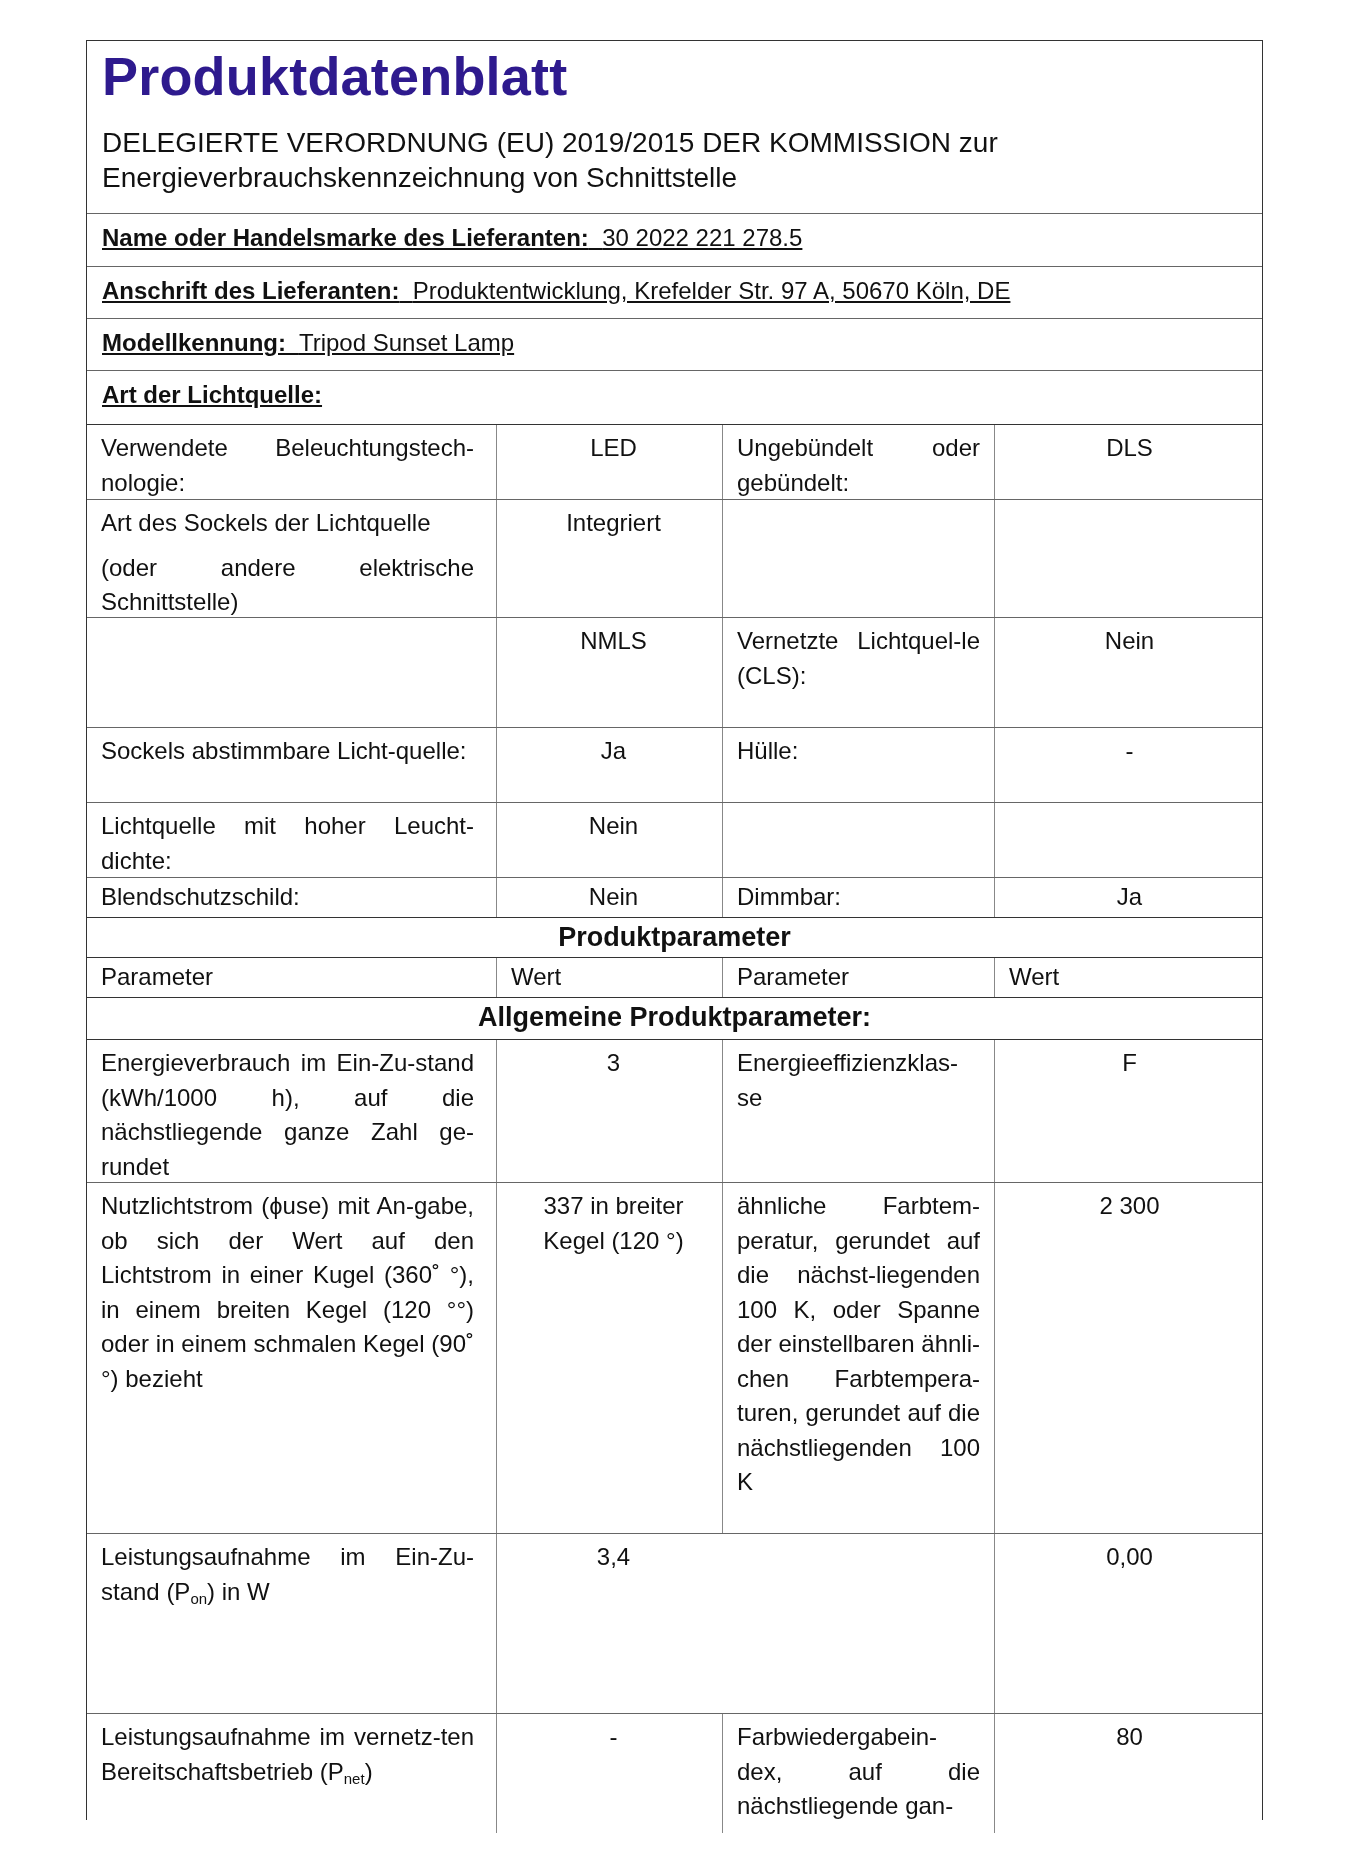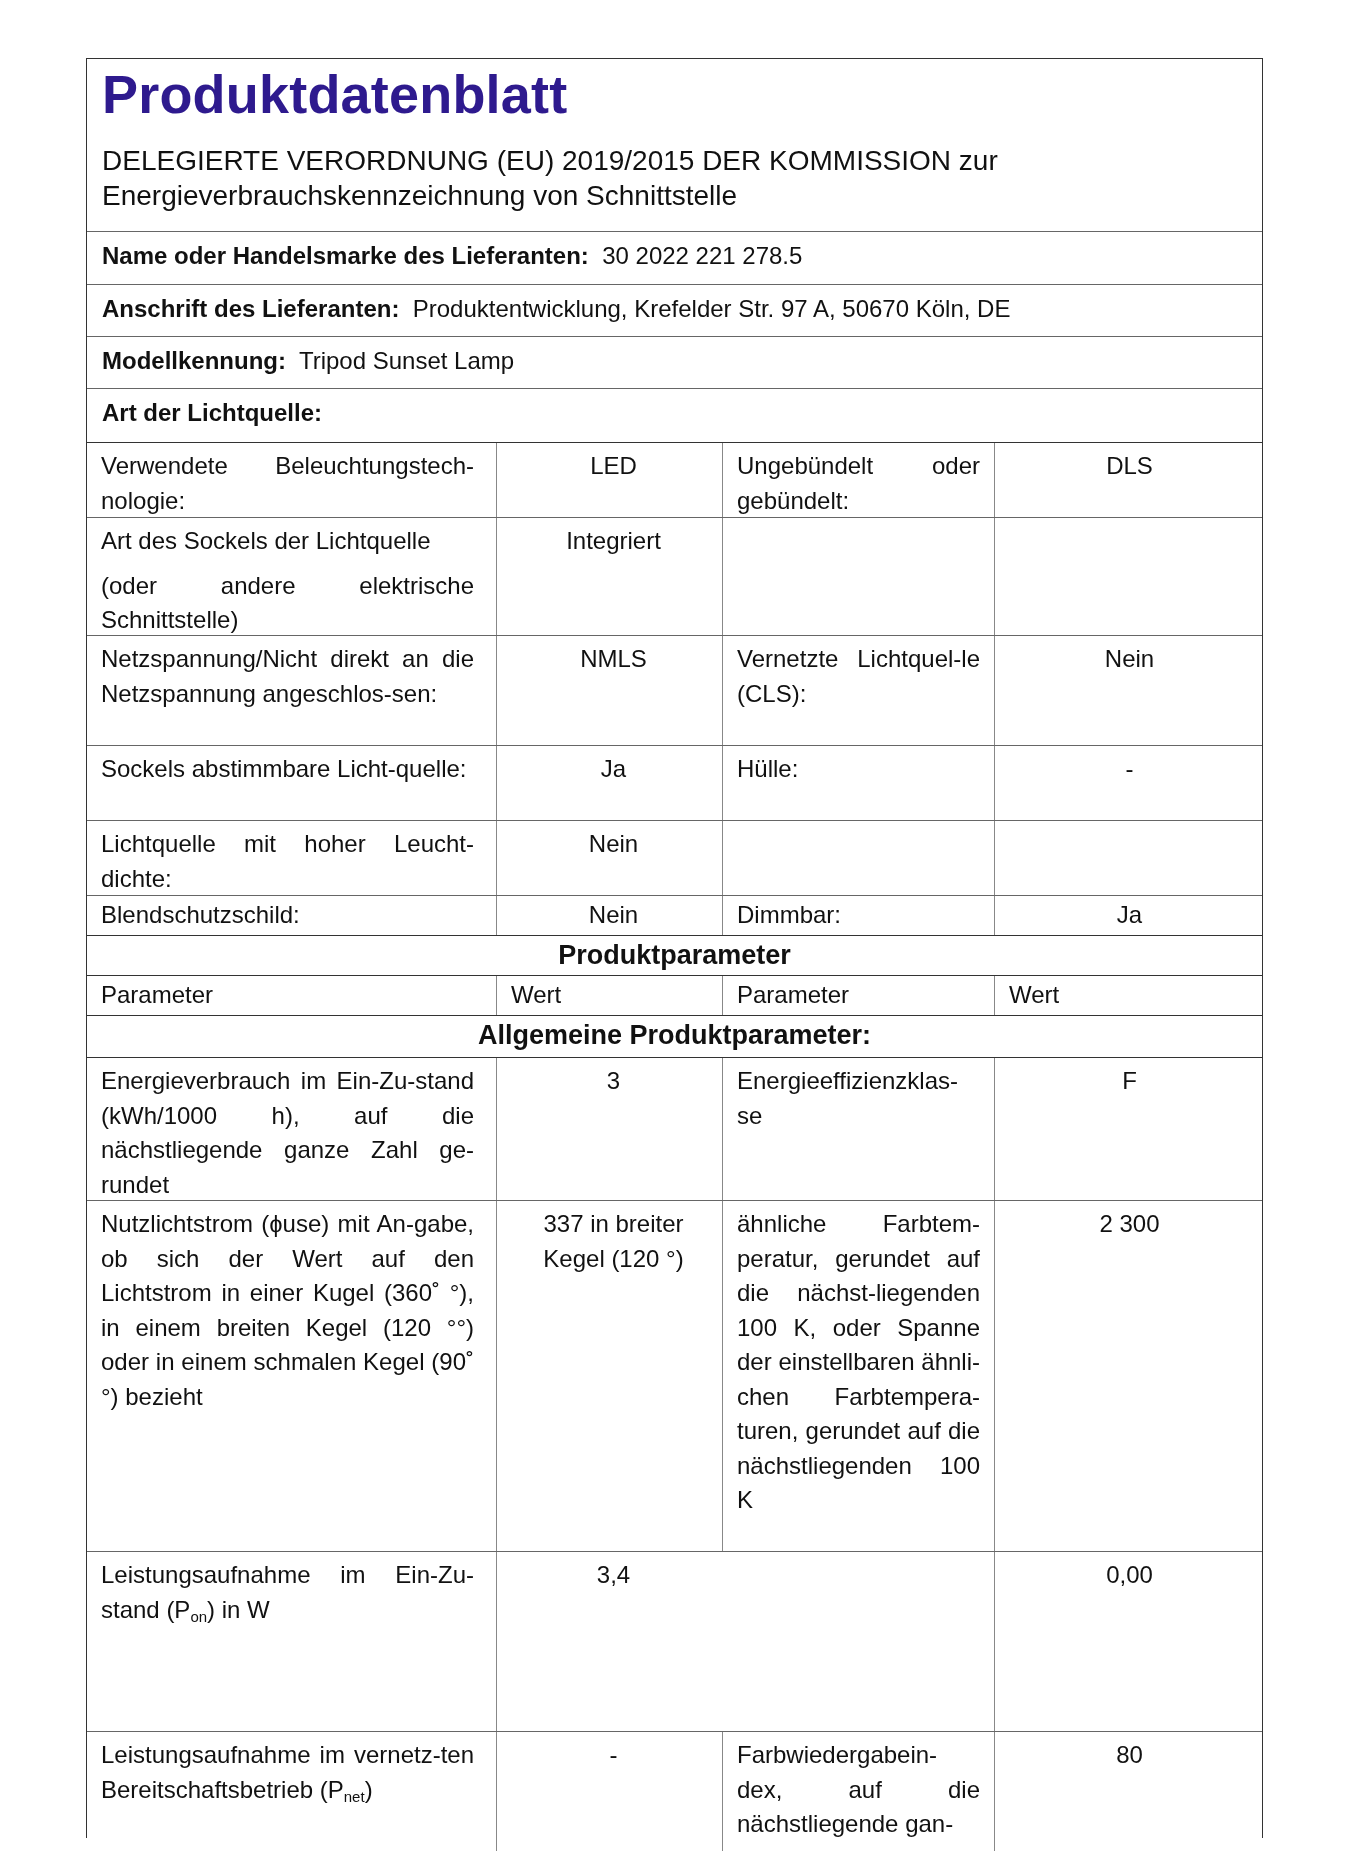--- a/index.html
+++ b/index.html
@@ -1,23 +1,23 @@
 <!DOCTYPE html>
 <html><head>
 <meta charset="utf-8">
 <style>
   html, body { margin:0; padding:0; background:#ffffff; }
   body { width:1346px; height:1858px; position:relative; overflow:hidden;
          font-family:"Liberation Sans", sans-serif; color:#111; }
-  .sheet { position:absolute; left:86px; top:58px; width:1177px; height:1780px;
+  .sheet { position:absolute; left:86px; top:40px; width:1177px; height:1780px;
            border:1.5px solid #333; border-bottom:none; box-sizing:border-box; }
   .row { position:absolute; left:0; width:100%; box-sizing:border-box; border-top:1.5px solid #666; }
   .title { position:absolute; left:15px; top:4px; font-size:54px; font-weight:bold; color:#2e1a8e; letter-spacing:0.2px; }
   .subtitle { position:absolute; left:15px; top:84px; font-size:28px; line-height:35px; }
-  .full { position:absolute; left:15px; top:10px; font-size:24px; }
+  .full { position:absolute; left:15px; top:10px; font-size:24px;text-decoration:underline; }
   .full b { font-weight:bold; }
   .cell { position:absolute; top:0; bottom:0; box-sizing:border-box; padding:6px 14px 0 14px;
           font-size:24px; line-height:34.5px; border-left:1.5px solid #888; }
   .c1 { left:0; width:401px; border-left:none; text-align:justify; }
   .c2 { left:401px; width:234px; text-align:center;margin-left:8px; }
   .c3 { left:635px; width:272px; text-align:justify; }
   .c4 { left:907px; width:270px; text-align:center; }
   .c2l { text-align:left; }
   .c4l { text-align:left; }
   .center-bold { position:absolute; left:0; right:0; top:4px; text-align:center; font-weight:bold; font-size:27px; }
@@ -76,21 +76,20 @@
       <span>Art des Sockels der Lichtquelle</span>
       <span class="gap"></span>
       <span>(oder andere elektrische Schnittstelle)</span>
     </div>
     <div class="cell c2">Integriert</div>
     <div class="cell c3"></div>
     <div class="cell c4"></div>
   </div>
 
   <div class="row" style="top:576px;height:110px;">
-    <div class="cell c1">Netzspannung/Nicht direkt an die Netzspannung angeschlos-sen:</div>
     <div class="cell c2">NMLS</div>
     <div class="cell c3">Vernetzte Lichtquel-le (CLS):</div>
     <div class="cell c4">Nein</div>
   </div>
 
   <div class="row" style="top:686px;height:75px;">
     <div class="cell c1">Sockels abstimmbare Licht-quelle:</div>
     <div class="cell c2">Ja</div>
     <div class="cell c3">Hülle:</div>
     <div class="cell c4">-</div>

